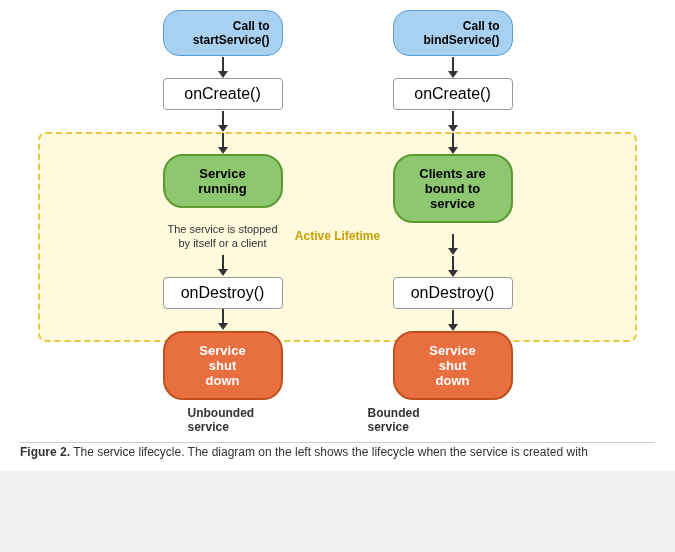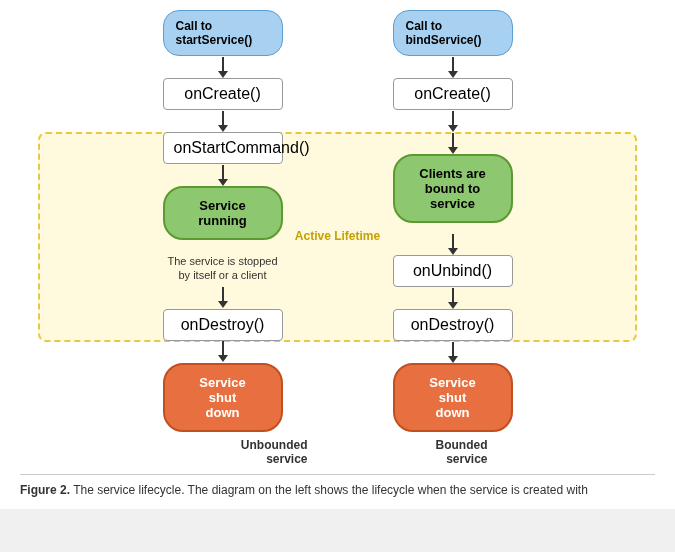--- a/index.html
+++ b/index.html
@@ -20,21 +20,21 @@
       flex-direction: column;
       align-items: center;
       width: 170px;
     }
     
     .node-blue-rounded {
       background: #a8d0f0;
       border: 1.5px solid #5a9fd4;
       border-radius: 16px;
       padding: 8px 12px;
-      text-align: left;
+      text-align: right;
       font-weight: bold;
       font-size: 12px;
       color: #000;
       width: 120px;
     }
     .node-rect {
       background: #fff;
       border: 1.5px solid #999;
       border-radius: 4px;
       padding: 6px 10px;
@@ -130,32 +130,31 @@
       z-index: 1;
     }
     .bottom-labels {
       display: flex;
       justify-content: center;
       gap: 60px;
       margin-top: 6px;
     }
     .bottom-label {
       width: 120px;
-      text-align: right;
+      text-align: left;
       font-size: 12px;
       font-weight: bold;
       color: #333;
     }
     .caption {
       font-size: 12px;
       color: #333;
       margin-top: 8px;
       line-height: 1.5;
       border-top: 1px solid #ccc;
-      padding-top: 6px;
     }
     .outer-container {
       position: relative;
       margin: 0 auto;
     }
   </style>
 </head>
 <body>
 
 <div class="page">
@@ -167,21 +166,20 @@
     </div>
 
     <div class="columns-wrapper">
 
       <div class="column">
         <div class="node-blue-rounded" style="white-space:pre-line;">Call to
 startService()</div>
         <div class="arrow"></div>
         <div class="node-rect">onCreate()</div>
         <div class="arrow"></div>
-        <div class="node-rect">onStartCommand()</div>
         <div class="arrow"></div>
         <div class="node-green" style="white-space:pre-line;">Service
 running</div>
         <div style="height:10px"></div>
         <div class="text-note" style="white-space:pre-line;">The service is stopped
 by itself or a client</div>
         <div class="arrow"></div>
         <div class="node-rect">onDestroy()</div>
         <div class="arrow"></div>
         <div class="node-orange" style="white-space:pre-line;">Service
@@ -194,21 +192,20 @@
 bindService()</div>
         <div class="arrow"></div>
         <div class="node-rect">onCreate()</div>
         <div class="arrow"></div>
         <div class="arrow"></div>
         <div class="node-green" style="white-space:pre-line;">Clients are
 bound to
 service</div>
         <div style="height:10px"></div>
         <div class="arrow"></div>
-        <div class="node-rect">onUnbind()</div>
         <div class="arrow"></div>
         <div class="node-rect">onDestroy()</div>
         <div class="arrow"></div>
         <div class="node-orange" style="white-space:pre-line;">Service
 shut
 down</div>
       </div>
     </div>
 
     <div class="bottom-labels">

